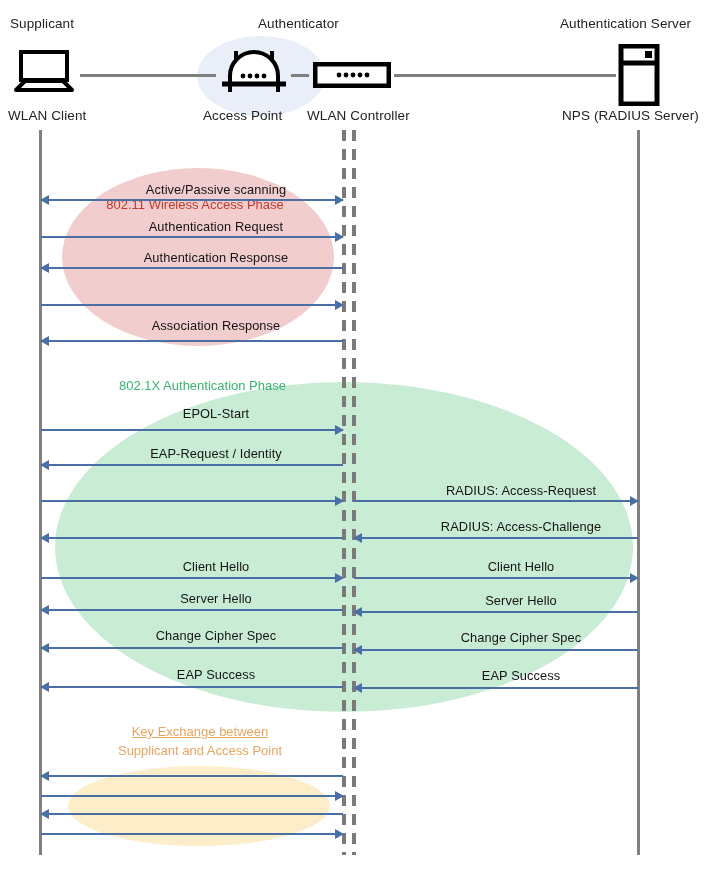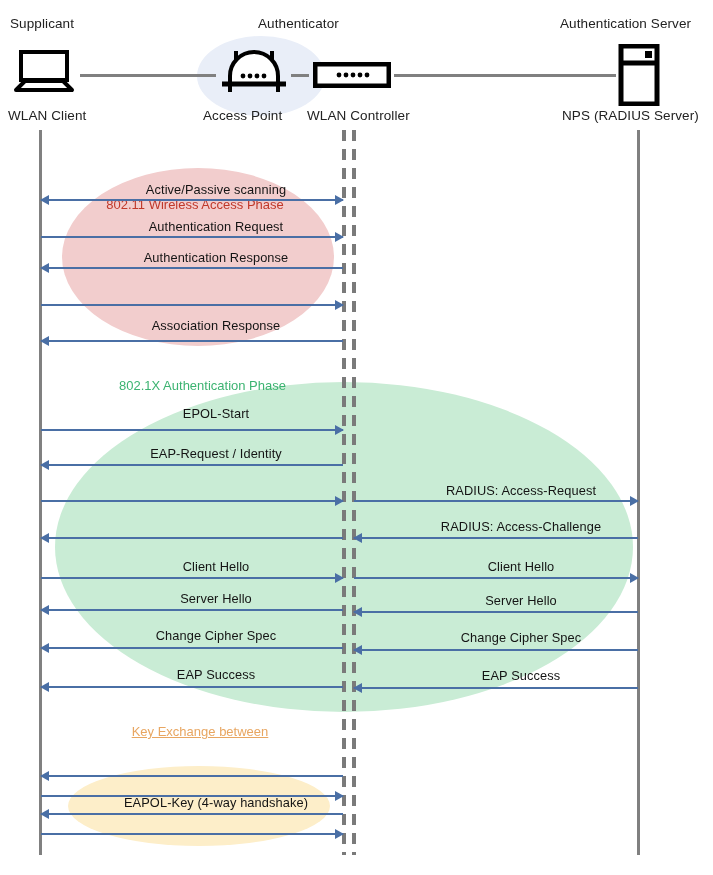--- a/index.html
+++ b/index.html
@@ -281,29 +281,29 @@
   <div class="msg-label" style="left:42px; top:667px; width:298px;">EAP Success</div>
   <div class="arrow to-left" style="left:41px; top:686px; width:302px;">
       <span class="head"></span>
     </div>
   <div class="msg-label" style="left:356px; top:668px; width:280px;">EAP Success</div>
   <div class="arrow to-left" style="left:354px; top:687px; width:284px;">
       <span class="head"></span>
     </div>
 
   <div class="phase-title orange" style="left:95px; top:722px; width:210px;text-decoration:underline;">Key Exchange between</div>
+  <div class="phase-title orange" style="left:95px; top:741px; width:210px;">Supplicant and Access Point</div>
 
   <div class="arrow to-left" style="left:41px; top:775px; width:302px;">
       <span class="head"></span>
     </div>
   <div class="arrow to-right" style="left:41px; top:795px; width:302px;">
       <span class="head"></span>
     </div>
 
-  <div class="msg-label" style="left:42px; top:795px; width:298px;">EAPOL-Key (4-way handshake)</div>
   <div class="arrow to-left" style="left:41px; top:813px; width:302px;">
       <span class="head"></span>
     </div>
   <div class="arrow to-right" style="left:41px; top:833px; width:302px;">
       <span class="head"></span>
     </div>
 
 </div>
 
 </body></html>

